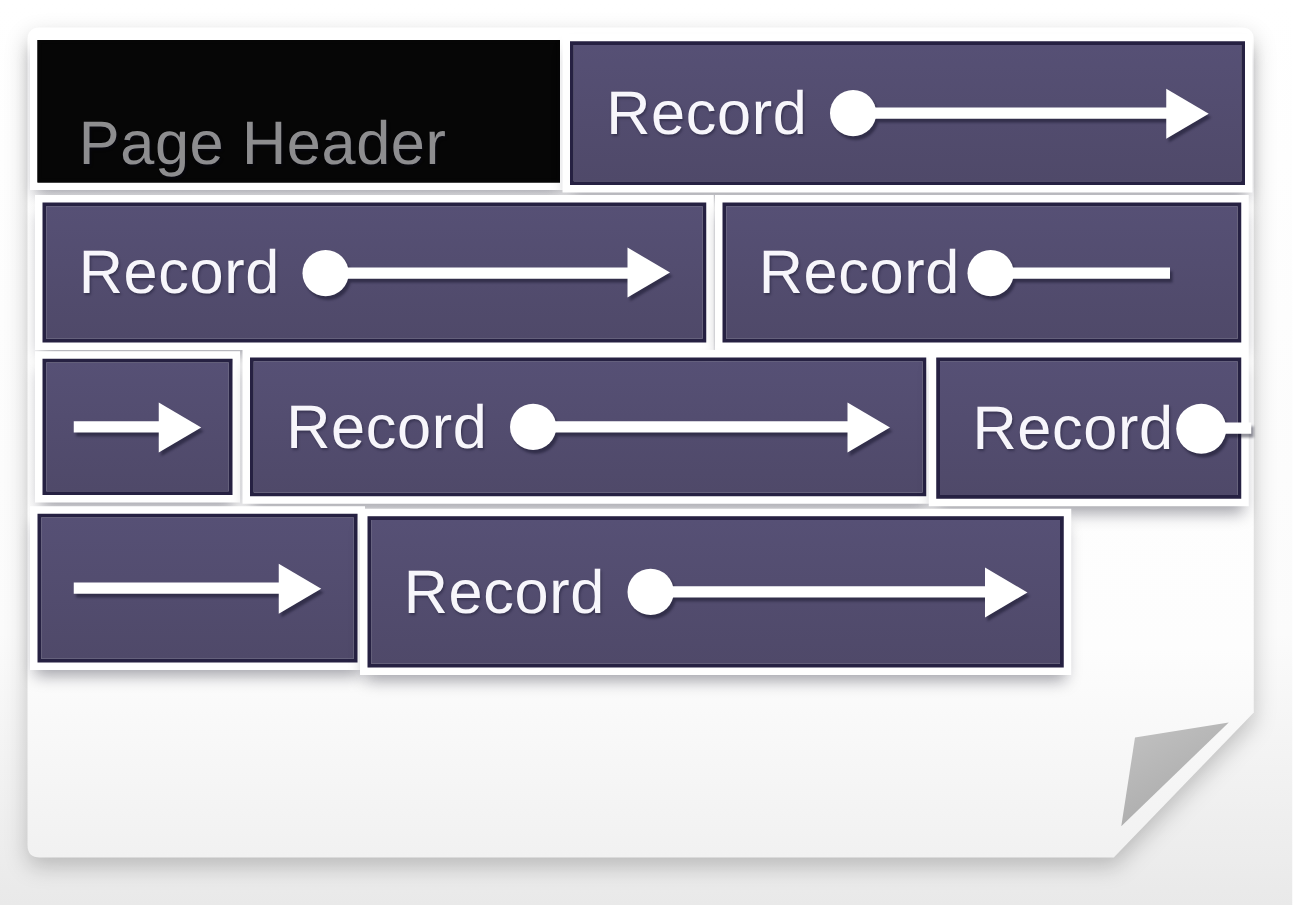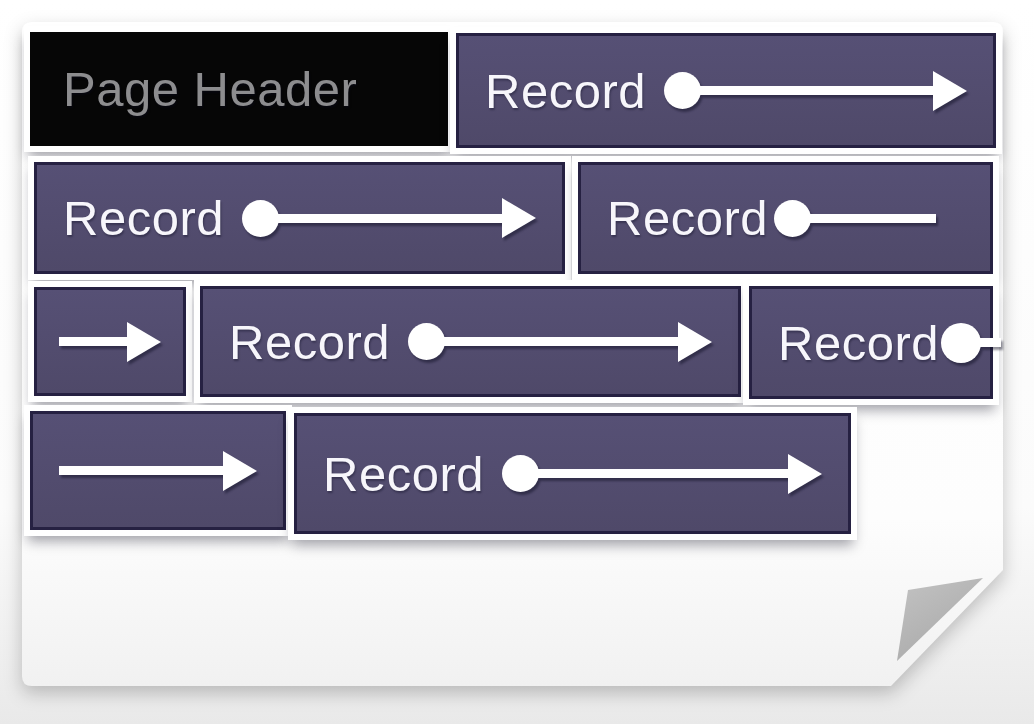--- a/index.html
+++ b/index.html
@@ -36,20 +36,21 @@
     font-size: 49px;
     letter-spacing: 0.5px;
     white-space: nowrap;
   }
   .box.header {
     background: #060606;
     border: 3px solid #060606;
     color: #8d8d8f;
     font-weight: 300;
     padding: 0 30px;
+    align-items: flex-end;
   }
   .label {
     text-shadow: 1px 2px 2px rgba(10,10,30,0.35);
     flex: none;
   }
   .box .label { margin-right: 18px; }
   .box.header .label { margin-right: 0; }
   .box.flush-right { padding-right: 0; }
   .box.flush-right .label { margin-right: 2px; }
 

